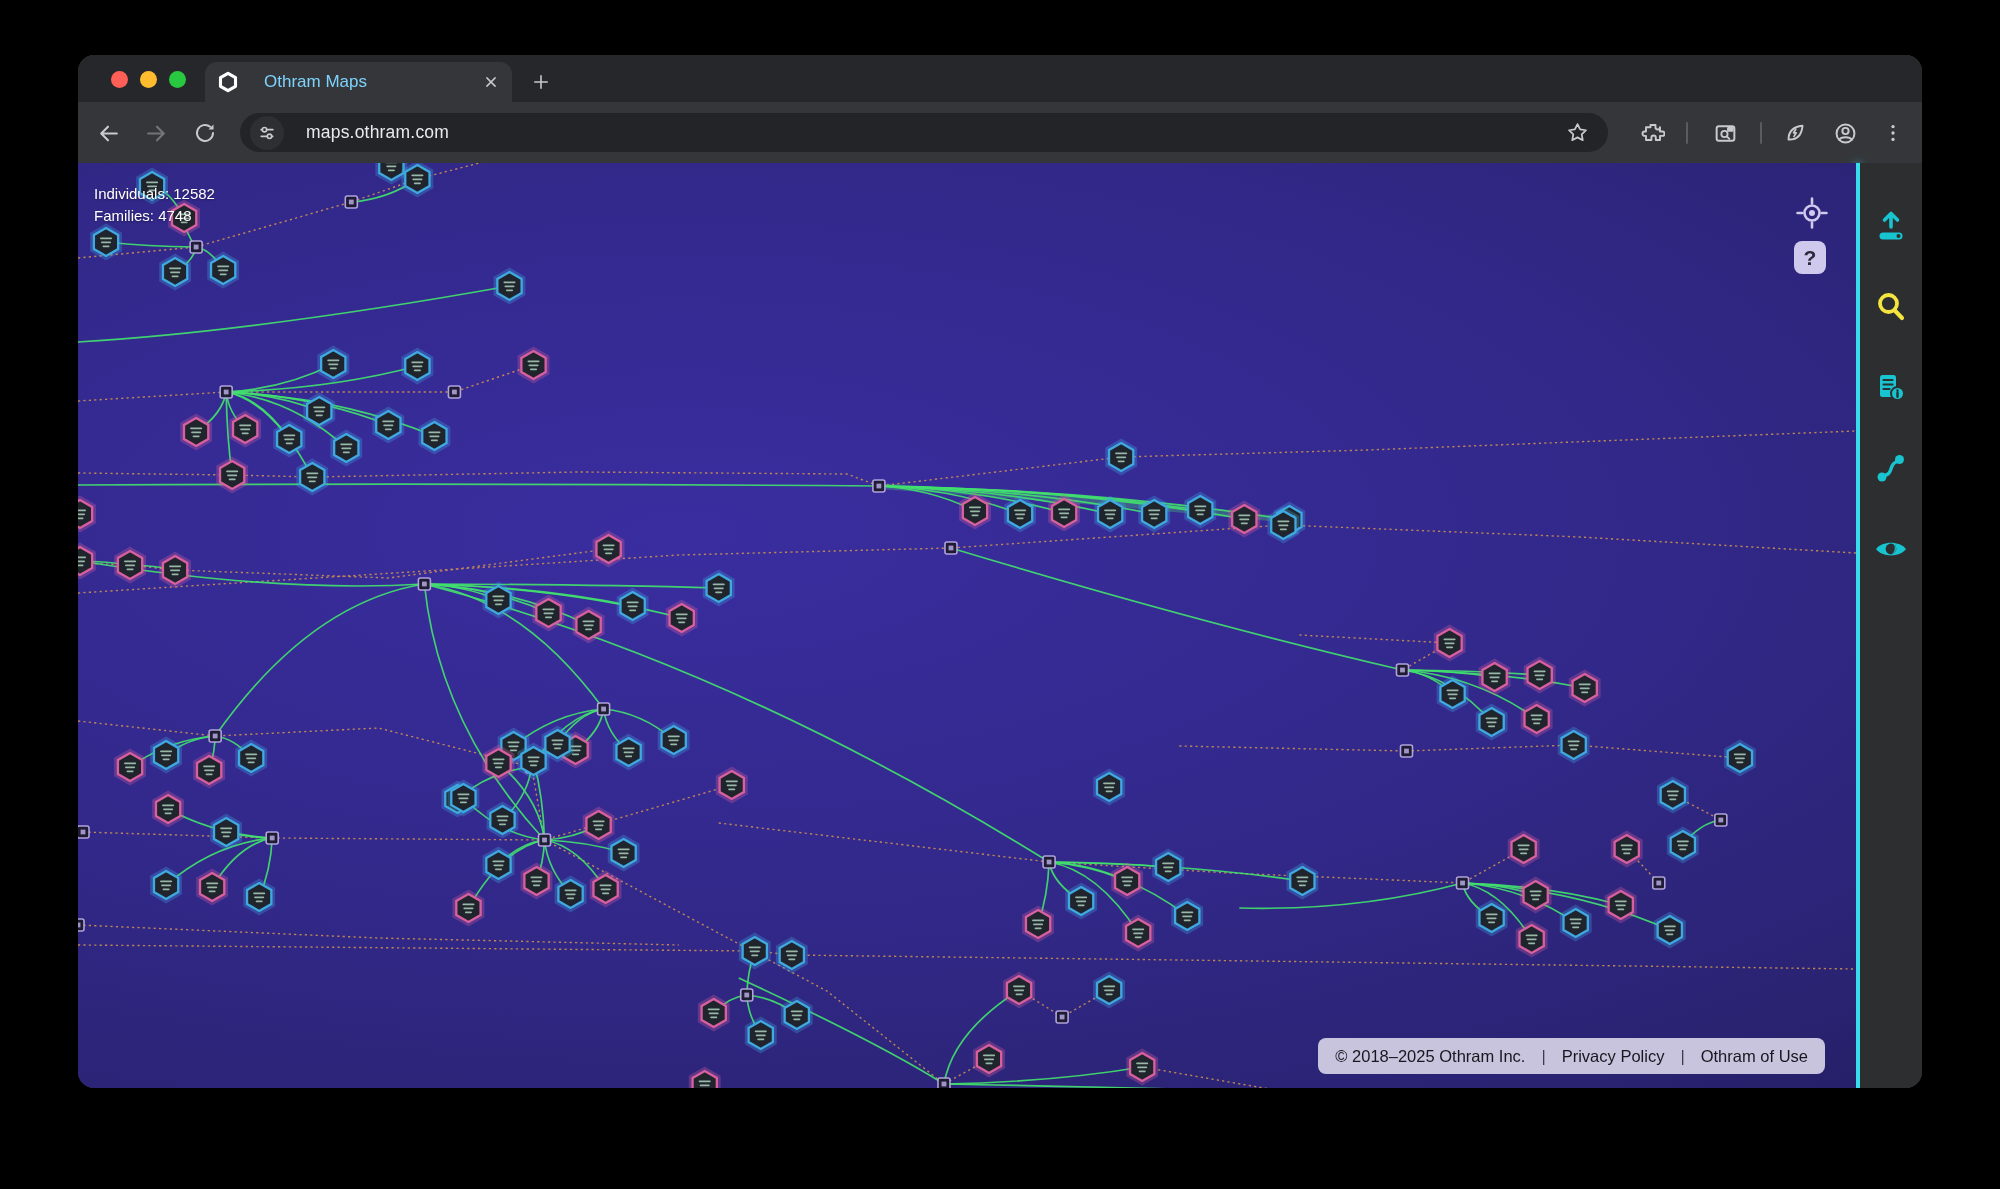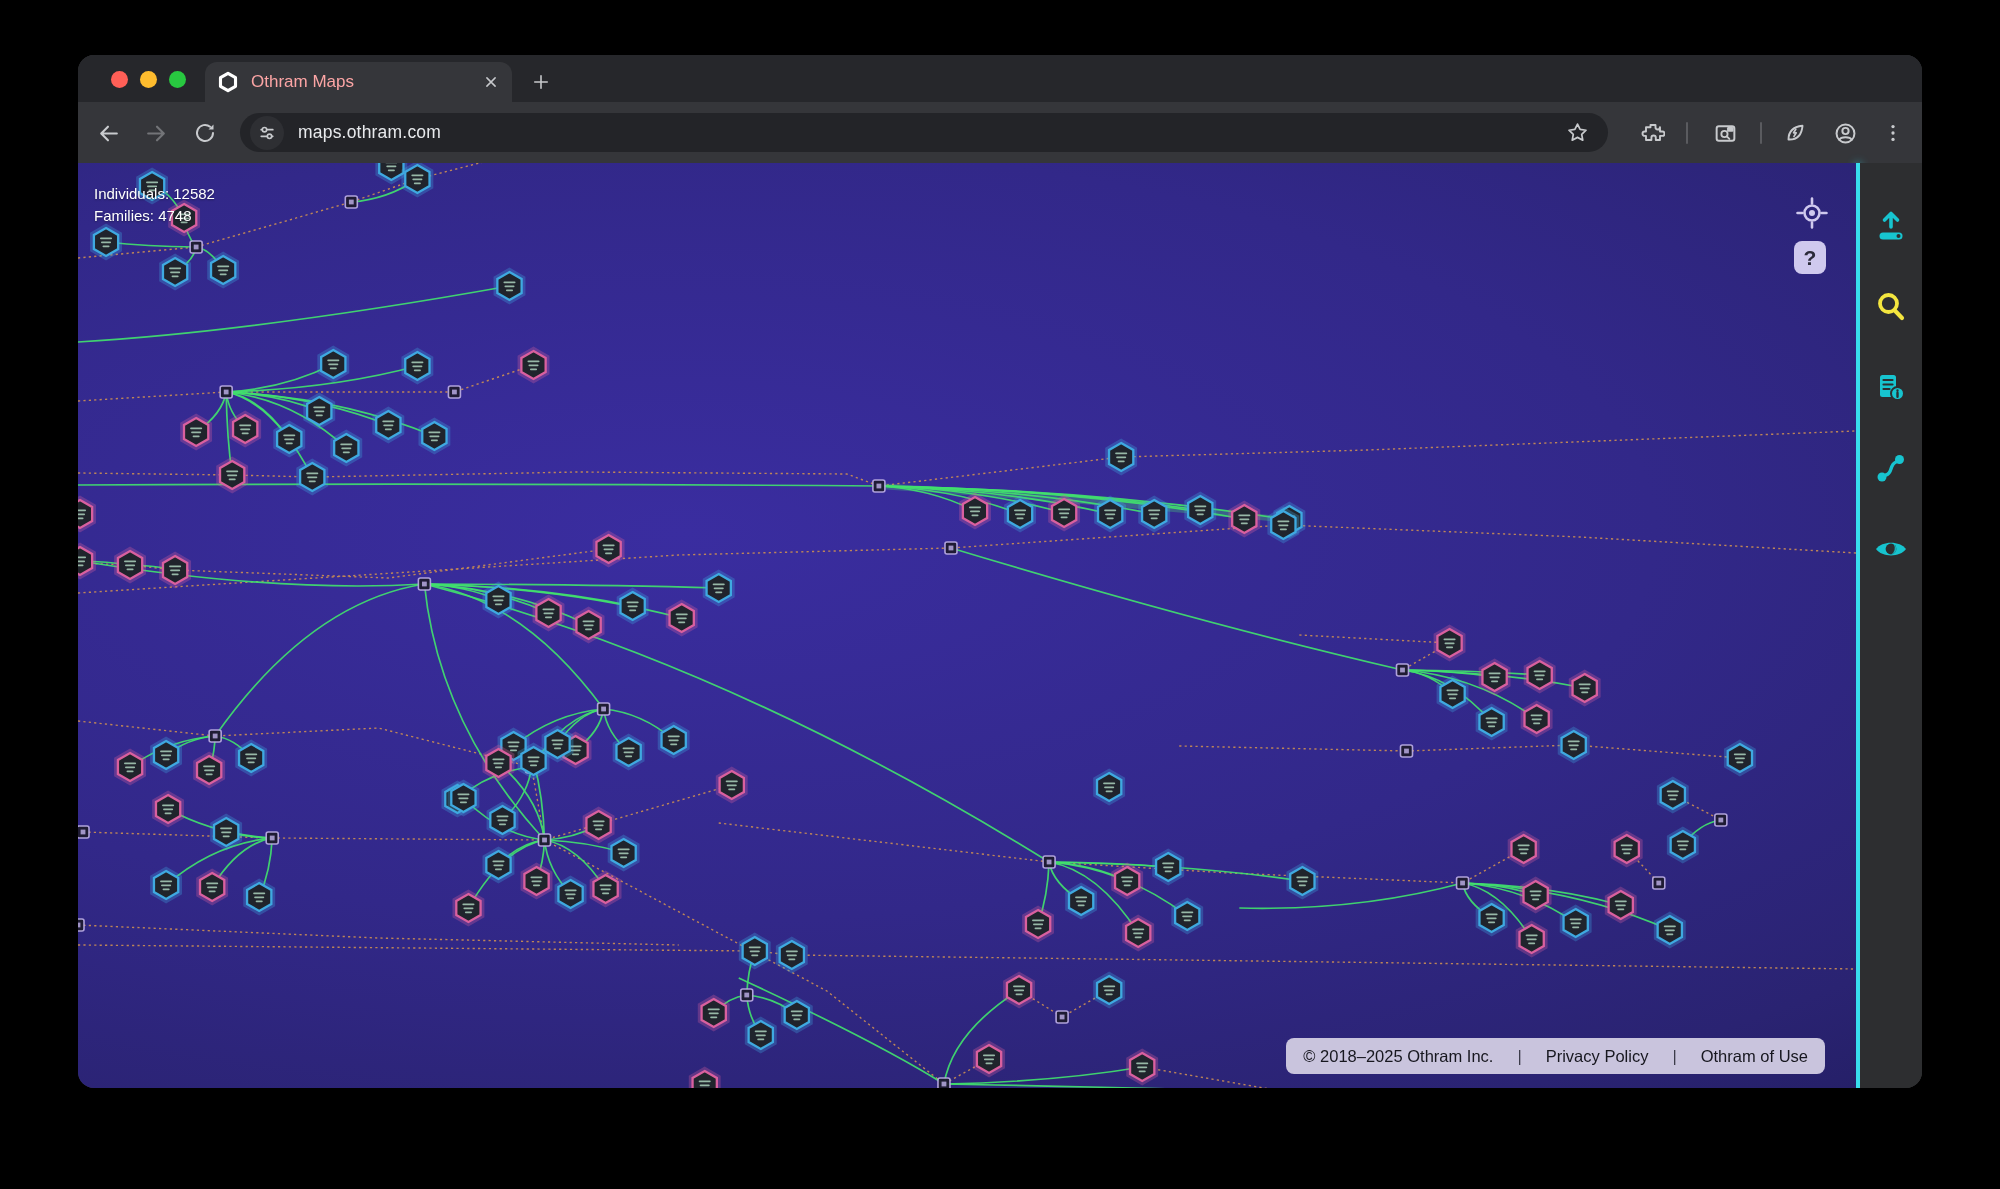--- a/index.html
+++ b/index.html
@@ -7,43 +7,43 @@
   .desktop{position:absolute;inset:0;background:#000;}
   .window{position:absolute;left:78px;top:55px;width:1844px;height:1033px;border-radius:16px;
     overflow:hidden;background:#35363a;box-shadow:0 24px 70px rgba(0,0,0,.7);}
   
   .tabstrip{position:relative;height:47px;background:#26272b;}
   .traffic{position:absolute;left:33px;top:16px;display:flex;gap:12px;}
   .traffic span{width:17px;height:17px;border-radius:50%;display:block;}
   .tl-red{background:#ff5f57}.tl-yellow{background:#febc2e}.tl-green{background:#28c840}
   .tab{position:absolute;left:127px;top:7px;width:307px;height:40px;background:#35363a;
     border-radius:12px 12px 0 0;display:flex;align-items:center;padding:0 12px;box-sizing:border-box;}
-  .tab-title{color:#fca5a5;font-size:17px;margin-left:12px;flex:1;white-space:nowrap;overflow:hidden;}
+  .tab-title{color:#7dd3fc;font-size:17px;margin-left:25px;flex:1;white-space:nowrap;overflow:hidden;}
   .newtab{position:absolute;left:448px;top:12px;width:30px;height:30px;display:grid;place-items:center;border-radius:50%;}
   
   .toolbar{position:relative;height:61px;background:#35363a;}
   .tbtn{position:absolute;top:12px;width:38px;height:38px;display:grid;place-items:center;border-radius:50%;}
   .urlbar{position:absolute;left:162px;top:11px;width:1368px;height:39px;background:#232428;
-    border-radius:20px;display:flex;align-items:center;padding:4px 8px;box-sizing:border-box;}
+    border-radius:20px;display:flex;align-items:center;padding:4px 8px;box-sizing:border-box;gap:8px;}
   .site-chip{width:34px;height:34px;border-radius:50%;background:#2e2f33;display:grid;place-items:center;margin-left:2px;}
   .url-text{color:#e8eaed;font-size:17.5px;margin-left:14px;flex:1;letter-spacing:.2px;}
   .star{margin-right:6px;display:grid;place-items:center;width:34px;height:34px;}
   .tb-sep{position:absolute;top:20px;width:2px;height:22px;background:#5a5b5f;border-radius:1px;}
   
   .content{position:relative;height:925px;display:flex;}
   .canvas{position:relative;flex:1;overflow:hidden;
     background:radial-gradient(130% 100% at 34% 40%, #3a2da0 0%, #322889 42%, #2a2372 70%, #1f1b5c 90%, #191650 100%);}
   .canvas svg{position:absolute;inset:0;display:block;}
   .stats{position:absolute;left:16px;top:20px;color:#fff;font-size:15px;line-height:22px;
     text-shadow:0 1px 2px rgba(0,0,0,.4);}
   .locate{position:absolute;right:28px;top:34px;width:32px;height:32px;display:grid;place-items:center;}
   .helpbtn{position:absolute;right:30px;top:78px;width:32px;height:33px;border-radius:8px;background:#cfc9ee;
     color:#2b2b3a;font-size:21px;font-weight:bold;display:grid;place-items:center;}
   .footer-pill{position:absolute;right:31px;bottom:14px;height:36px;border-radius:8px;background:#c9c4dd;
-    color:#17171f;font-size:16.5px;display:flex;align-items:center;padding:0 17px;gap:24px;white-space:nowrap;}
+    color:#17171f;font-size:16.5px;display:flex;align-items:center;padding:0 17px;gap:16px;white-space:nowrap;}
   .footer-pill .sep{color:#3c3c4a;}
   .divider{width:4px;background:#38dded;box-shadow:0 0 8px rgba(56,221,237,.9);}
   .sidebar{position:relative;width:62px;background:#2d2e30;}
   .side-icon{position:absolute;left:13px;width:36px;height:36px;display:grid;place-items:center;}
   
   .g-dot{fill:none;stroke:#c58a55;stroke-width:1.4;stroke-dasharray:2.2 3.2;opacity:.95;}
   .g-green{fill:none;stroke:#41df6e;stroke-width:1.7;opacity:.92;}
   .g-glow{fill:none;stroke:#4bea78;stroke-width:6;opacity:.28;}
 </style>
 </head>

